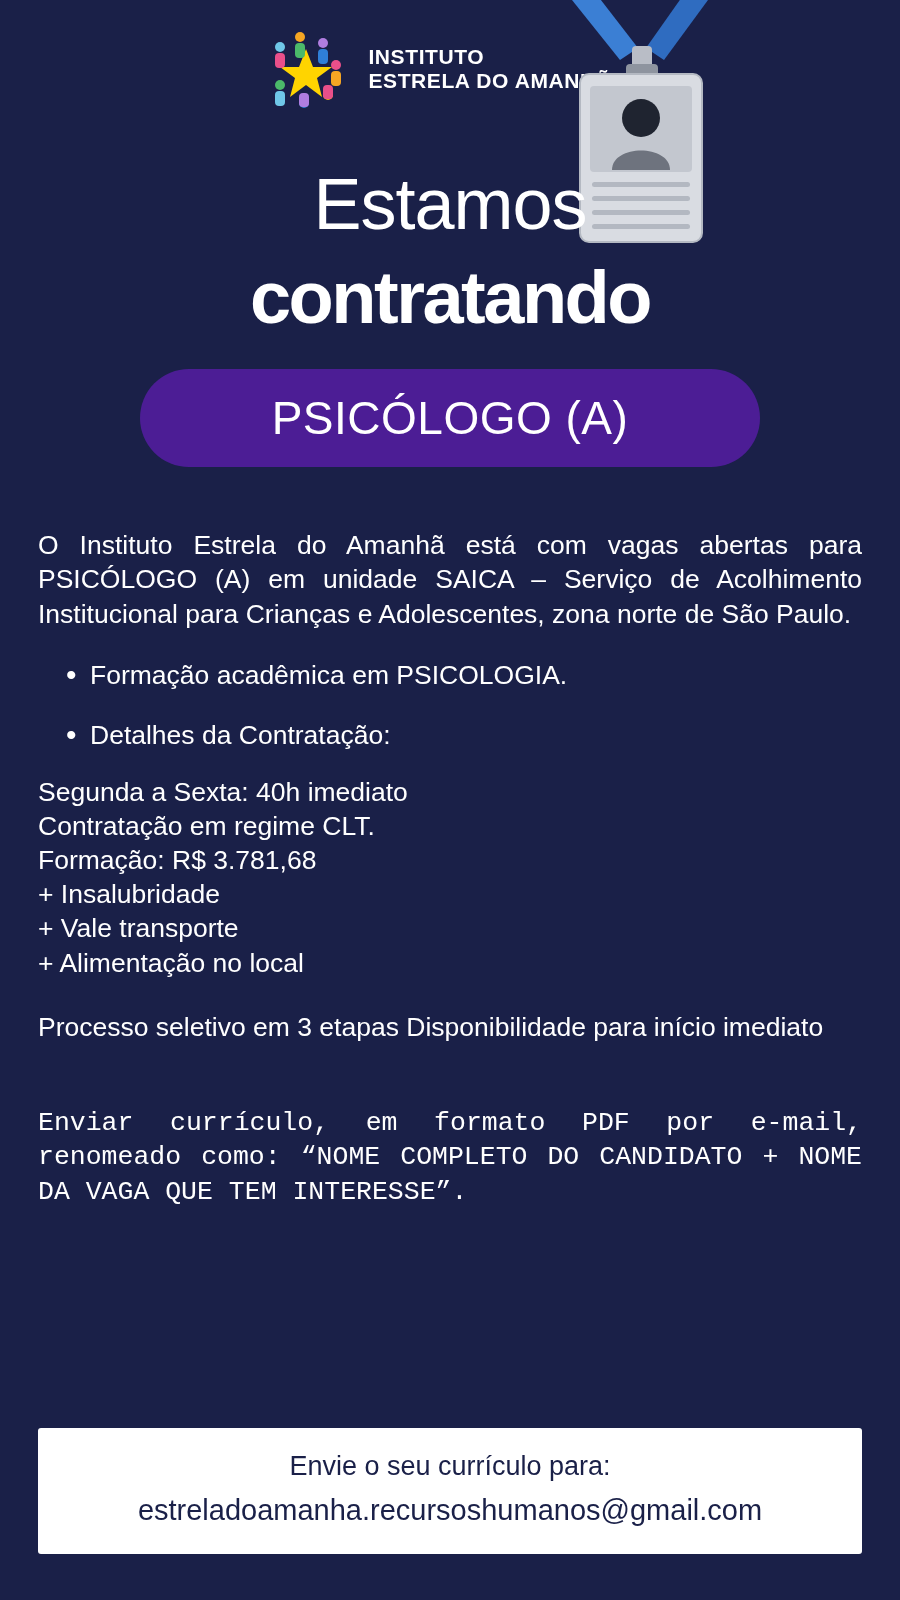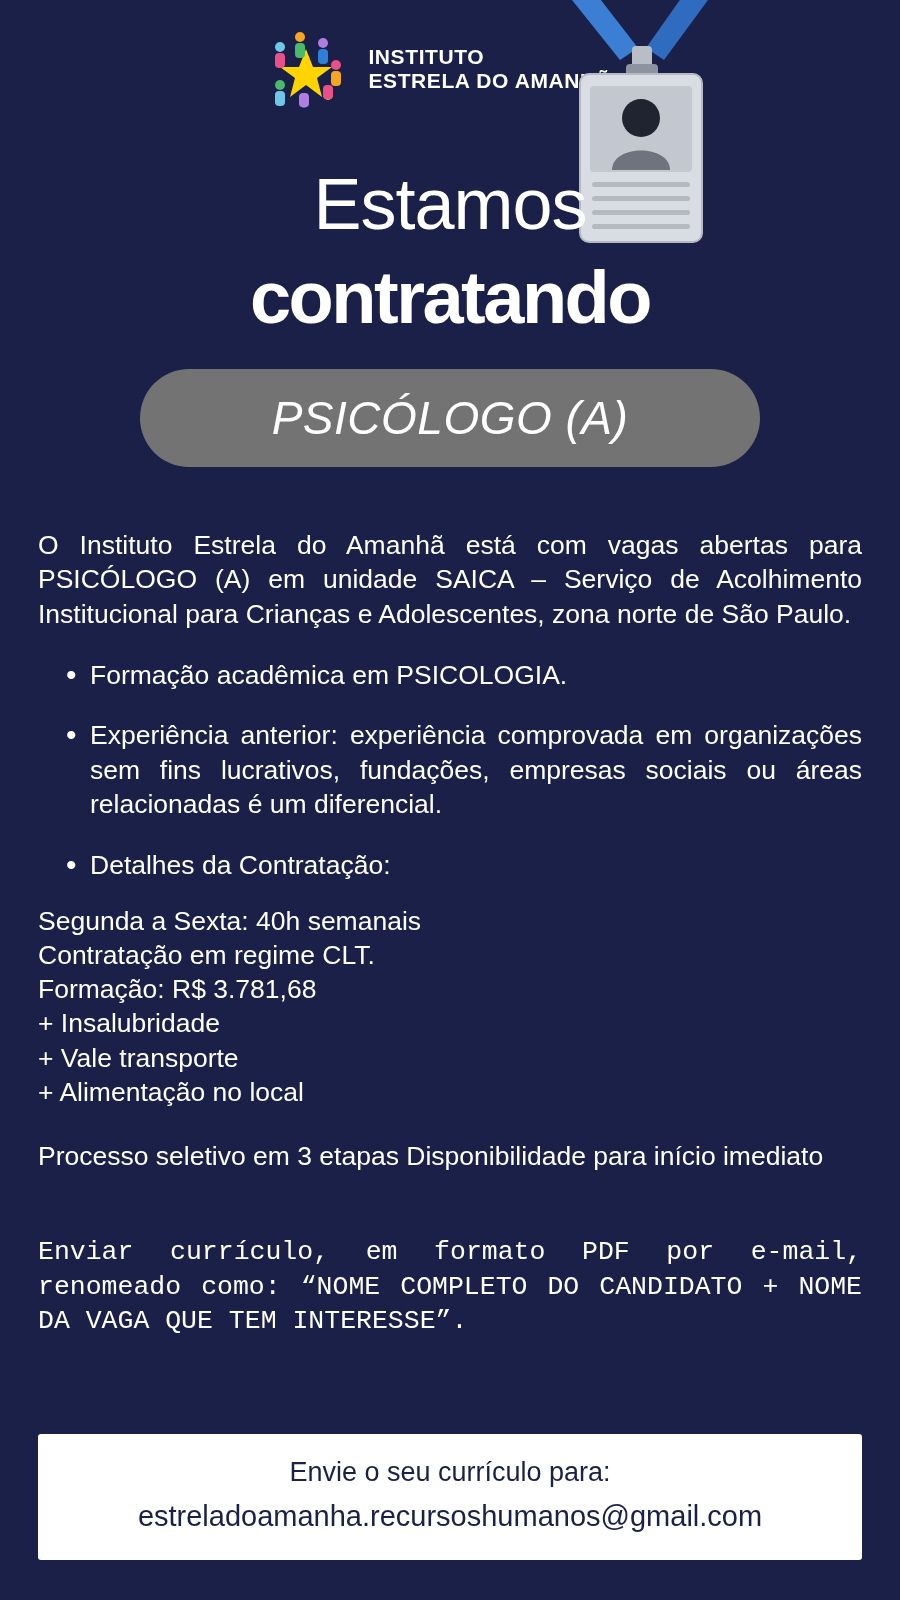--- a/index.html
+++ b/index.html
@@ -88,29 +88,28 @@
     letter-spacing: -2.5px;
     line-height: 1.02;
     margin-top: 20px;
     color: #ffffff;
   }
 
   .role-pill {
     margin: 34px auto 0;
     width: 620px;
     height: 98px;
-    background: #737373;
+    background: #4c1d95;
     border-radius: 49px;
     display: flex;
     align-items: center;
     justify-content: center;
     font-size: 46px;
     letter-spacing: 0.5px;
     color: #ffffff;
-    font-style: italic;
   }
 
   
   .content {
     padding: 34px 38px 0 38px;
   }
   .lead {
     font-size: 26.5px;
     line-height: 1.3;
     text-align: justify;
@@ -162,21 +161,21 @@
     text-align: justify;
     text-justify: inter-word;
     font-family: Liberation Mono, monospace;
   }
 
   
   .email-card {
     position: absolute;
     left: 38px;
     right: 38px;
-    bottom: 40px;
+    bottom: 46px;
     background: #ffffff;
     color: #1a2048;
     border-radius: 3px;
     padding: 22px 10px 26px 10px;
     text-align: center;
   }
   .email-card .row1 {
     font-size: 27px;
     line-height: 1.25;
   }
@@ -250,26 +249,25 @@
     <div class="hero-line2">contratando</div>
     <div class="role-pill">PSICÓLOGO (A)</div>
   </div>
 
   <div class="content">
 
     <p class="lead">O Instituto Estrela do Amanhã está com vagas abertas para PSICÓLOGO (A) em unidade SAICA – Serviço de Acolhimento Institucional para Crianças e Adolescentes, zona norte de São Paulo.</p>
 
     <ul class="reqs">
       <li>Formação acadêmica em PSICOLOGIA.</li>
-      <li>Experiência anterior: experiência comprovada em organizações sem fins lucrativos, fundações, empresas sociais ou áreas relacionadas é um diferencial.</li>
       <li class="no-justify">Detalhes da Contratação:</li>
     </ul>
 
     <div class="details-block">
-      <span class="line">Segunda a Sexta: 40h semanais</span>
+      <span class="line">Segunda a Sexta: 40h imediato</span>
       <span class="line">Contratação em regime CLT.</span>
       <span class="line">Formação: R$ 3.781,68</span>
       <span class="line">+ Insalubridade</span>
       <span class="line">+ Vale transporte</span>
       <span class="line">+ Alimentação no local</span>
     </div>
 
     <div class="gap-block">
       <span class="line">Processo seletivo em 3 etapas</span>
       <span class="line">Disponibilidade para início imediato</span>

